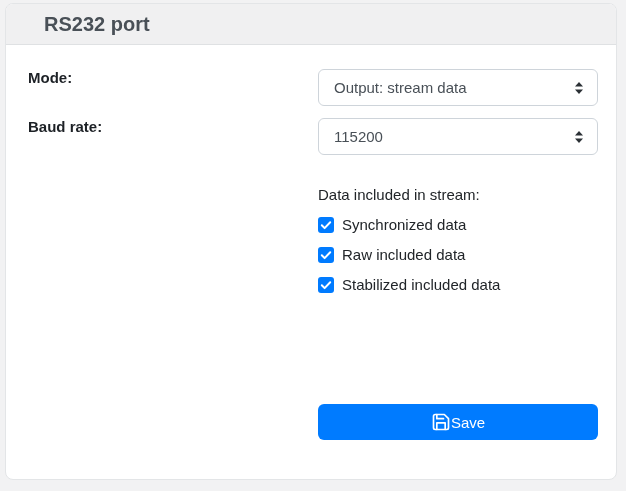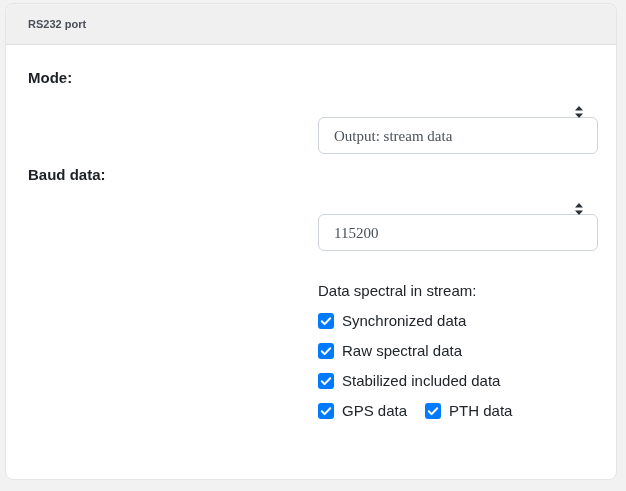--- a/index.html
+++ b/index.html
@@ -20,23 +20,24 @@
   }
   .card-header {
     height: 41px;
     background: #f0f0f1;
     border-bottom: 1px solid #dfe1e3;
     display: flex;
     align-items: center;
     padding: 0 22px;
   }
   .card-title {
-    font-size: 11px;
+    font-size: 20px;
     font-weight: 700;
     color: #495057;
+    margin-left: 16px;
   }
   .card-body {
     padding: 24px 18px 0 22px;
   }
   .form-row {
     display: flex;
     justify-content: space-between;
   }
   .form-row + .form-row { margin-top: 12px; }
   .field-label {
@@ -50,25 +51,24 @@
   }
   select.select {
     appearance: none;
     -webkit-appearance: none;
     width: 100%;
     height: 37px;
     border: 1px solid #ced4da;
     border-radius: 6px;
     background: #ffffff;
     color: #495057;
-    font-family: Liberation Serif, serif;
+    font-family: Liberation Sans, sans-serif;
     font-size: 15px;
     padding: 0 36px 0 15px;
     outline: none;
-    margin-top: 48px;
   }
   .select-arrow {
     position: absolute;
     right: 13px; top: 50%;
     transform: translateY(-50%);
     pointer-events: none;
     display: flex;
   }
   .stream-section {
     margin-left: auto;
@@ -150,88 +150,70 @@
         <span class="select-arrow">
           <svg width="12" height="16" viewBox="0 0 12 16">
             <path d="M2 6.5 L6 2 L10 6.5 Z" fill="#2b3035"></path>
             <path d="M2 9.5 L6 14 L10 9.5 Z" fill="#2b3035"></path>
           </svg>
         </span>
       </div>
     </div>
 
     <div class="form-row">
-      <label class="field-label">Baud data:</label>
+      <label class="field-label">Baud rate:</label>
       <div class="select-wrap">
         <select class="select">
           <option>115200</option>
         </select>
         <span class="select-arrow">
           <svg width="12" height="16" viewBox="0 0 12 16">
             <path d="M2 6.5 L6 2 L10 6.5 Z" fill="#2b3035"></path>
             <path d="M2 9.5 L6 14 L10 9.5 Z" fill="#2b3035"></path>
           </svg>
         </span>
       </div>
     </div>
 
     <div class="stream-section">
-      <div class="section-label">Data spectral in stream:</div>
+      <div class="section-label">Data included in stream:</div>
 
       <div class="cb-row">
         <label class="cb-item">
           <span class="cb-box">
             <svg width="16" height="16" viewBox="0 0 16 16">
               <path d="M3.8 8.3 L6.6 11.1 L12.2 5.3" fill="none" stroke="#ffffff" stroke-width="2" stroke-linecap="round" stroke-linejoin="round"></path>
             </svg>
           </span>
           <span class="cb-label">Synchronized data</span>
         </label>
       </div>
 
       <div class="cb-row">
         <label class="cb-item">
           <span class="cb-box">
             <svg width="16" height="16" viewBox="0 0 16 16">
               <path d="M3.8 8.3 L6.6 11.1 L12.2 5.3" fill="none" stroke="#ffffff" stroke-width="2" stroke-linecap="round" stroke-linejoin="round"></path>
             </svg>
           </span>
-          <span class="cb-label">Raw spectral data</span>
+          <span class="cb-label">Raw included data</span>
         </label>
       </div>
 
       <div class="cb-row">
         <label class="cb-item">
           <span class="cb-box">
             <svg width="16" height="16" viewBox="0 0 16 16">
               <path d="M3.8 8.3 L6.6 11.1 L12.2 5.3" fill="none" stroke="#ffffff" stroke-width="2" stroke-linecap="round" stroke-linejoin="round"></path>
             </svg>
           </span>
           <span class="cb-label">Stabilized included data</span>
         </label>
       </div>
 
-      <div class="cb-row">
-        <label class="cb-item">
-          <span class="cb-box">
-            <svg width="16" height="16" viewBox="0 0 16 16">
-              <path d="M3.8 8.3 L6.6 11.1 L12.2 5.3" fill="none" stroke="#ffffff" stroke-width="2" stroke-linecap="round" stroke-linejoin="round"></path>
-            </svg>
-          </span>
-          <span class="cb-label">GPS data</span>
-        </label>
-        <label class="cb-item">
-          <span class="cb-box">
-            <svg width="16" height="16" viewBox="0 0 16 16">
-              <path d="M3.8 8.3 L6.6 11.1 L12.2 5.3" fill="none" stroke="#ffffff" stroke-width="2" stroke-linecap="round" stroke-linejoin="round"></path>
-            </svg>
-          </span>
-          <span class="cb-label">PTH data</span>
-        </label>
-      </div>
     </div>
 
     <div class="save-row">
       <button class="save-btn">
         <span>
           <svg width="20" height="20" viewBox="0 0 24 24" fill="none" stroke="#ffffff" stroke-width="2" stroke-linecap="round" stroke-linejoin="round">
             <path d="M19 21H5a2 2 0 0 1-2-2V5a2 2 0 0 1 2-2h11l5 5v11a2 2 0 0 1-2 2z"></path>
             <polyline points="17 21 17 13 7 13 7 21"></polyline>
             <polyline points="7 3 7 8 15 8"></polyline>
           </svg>

